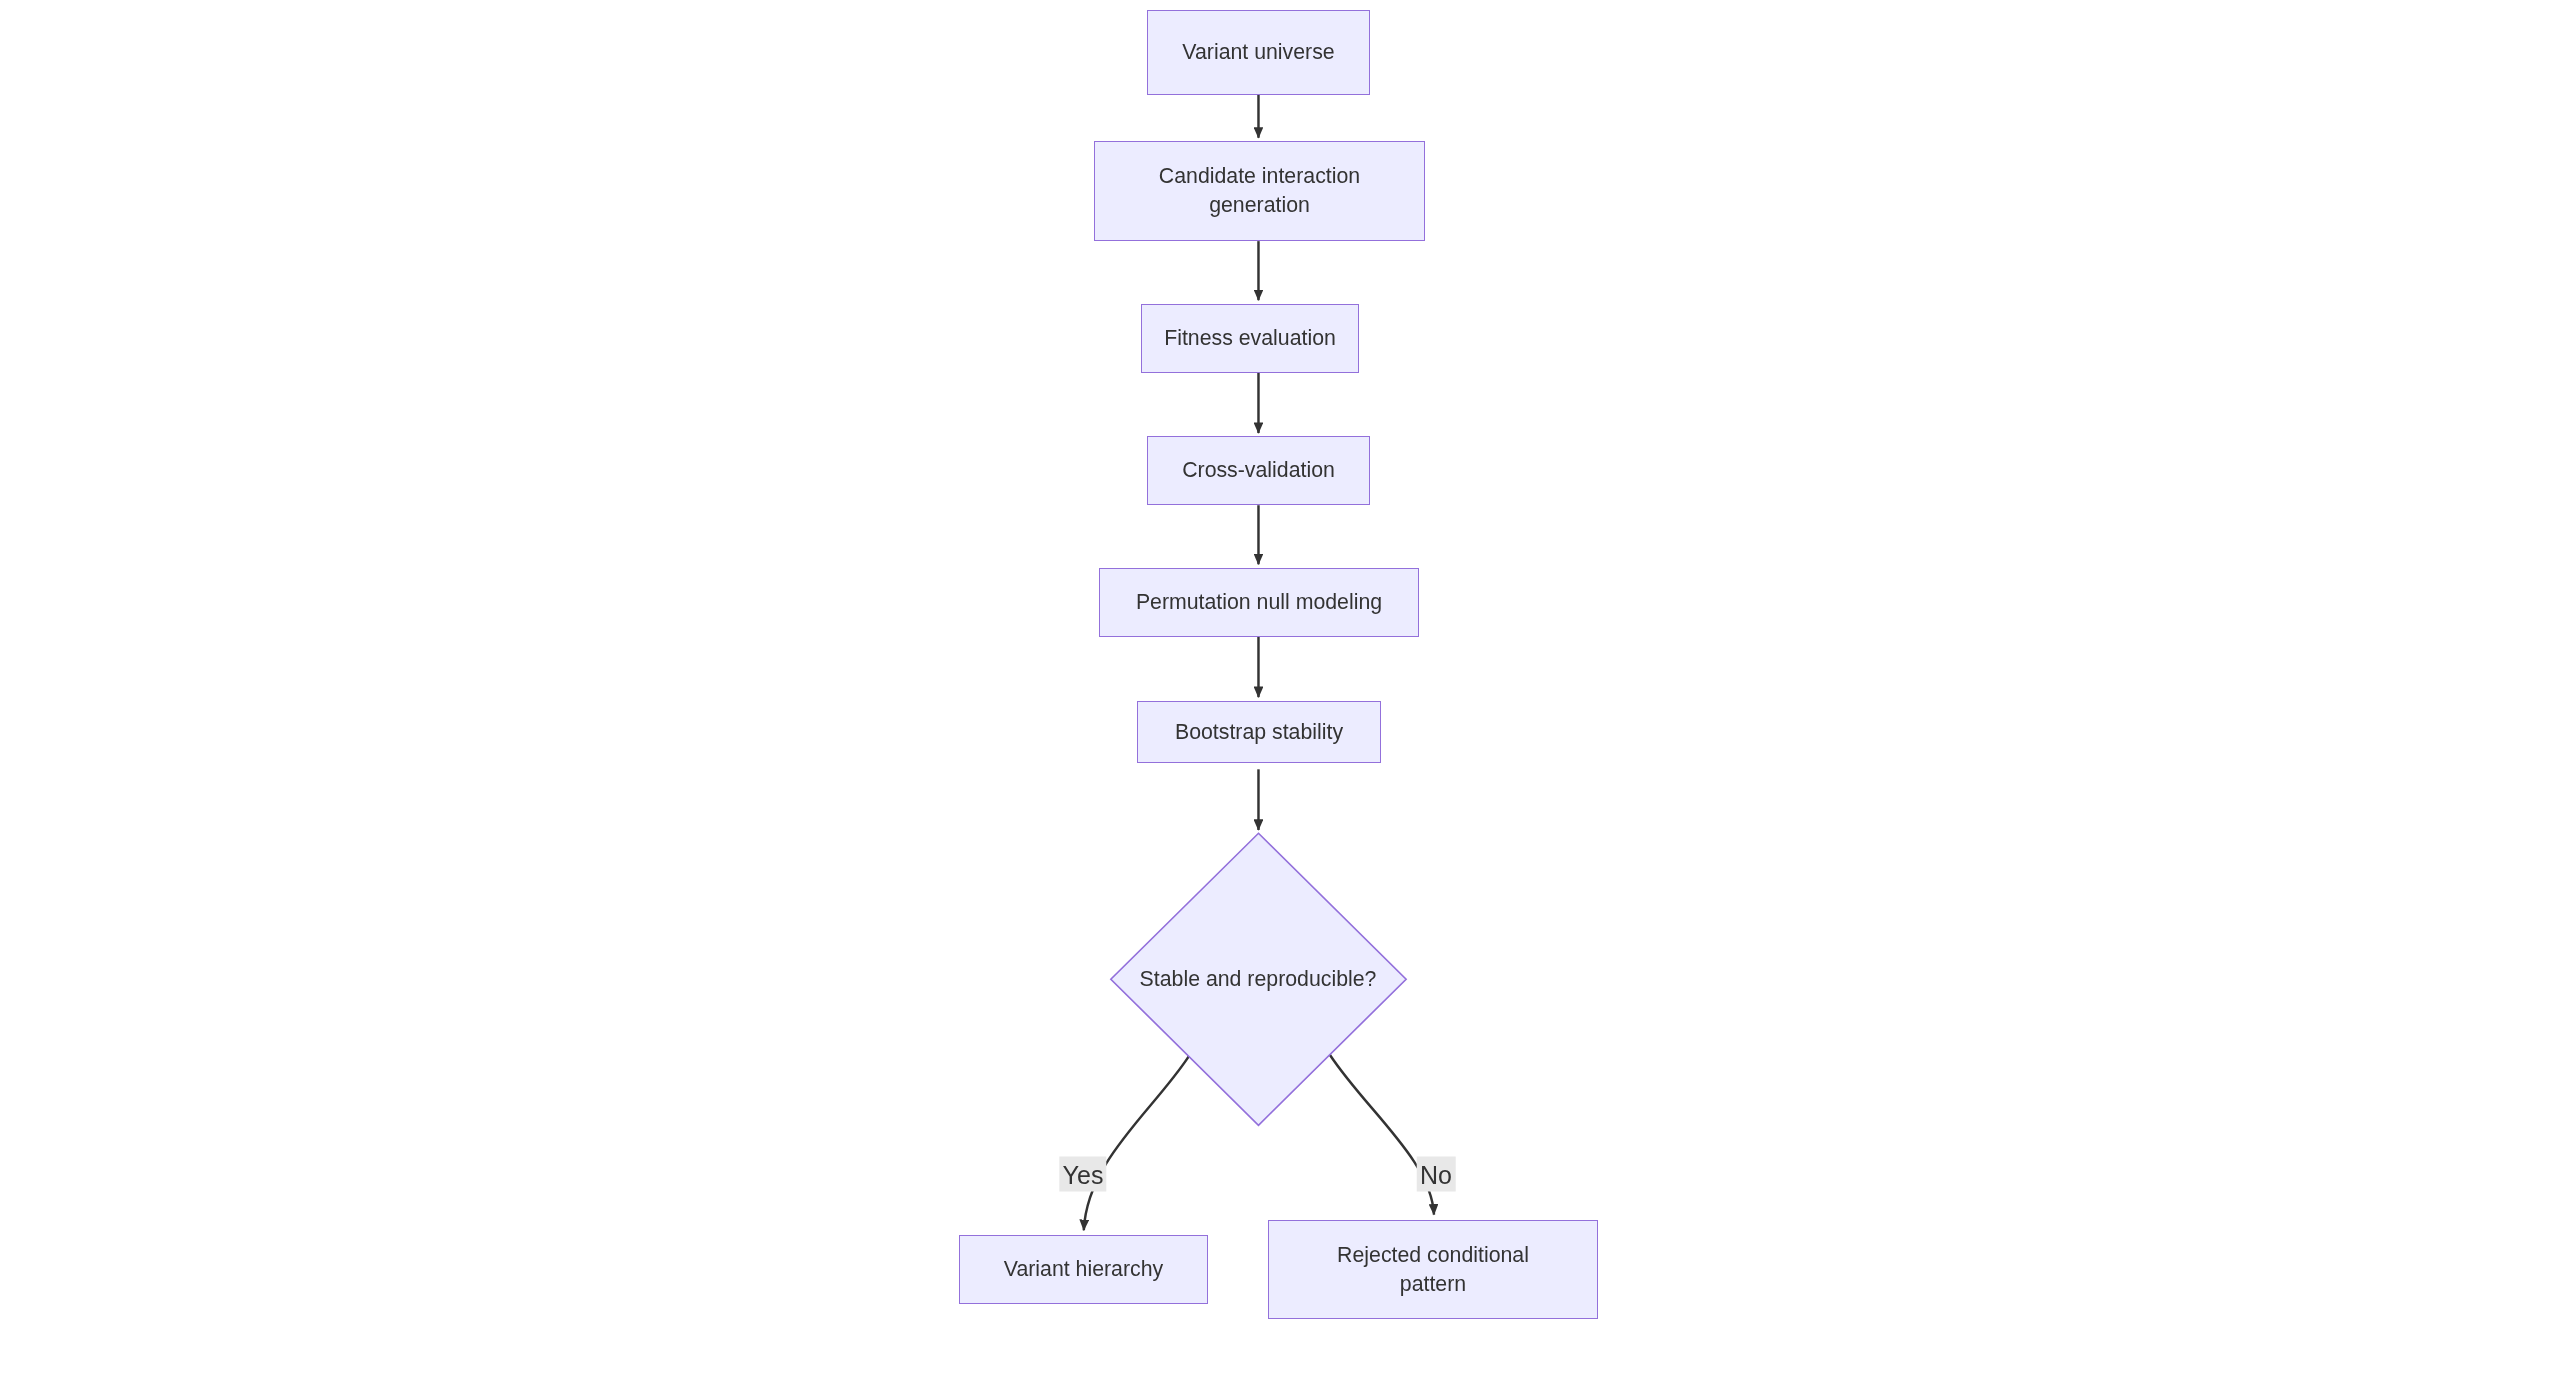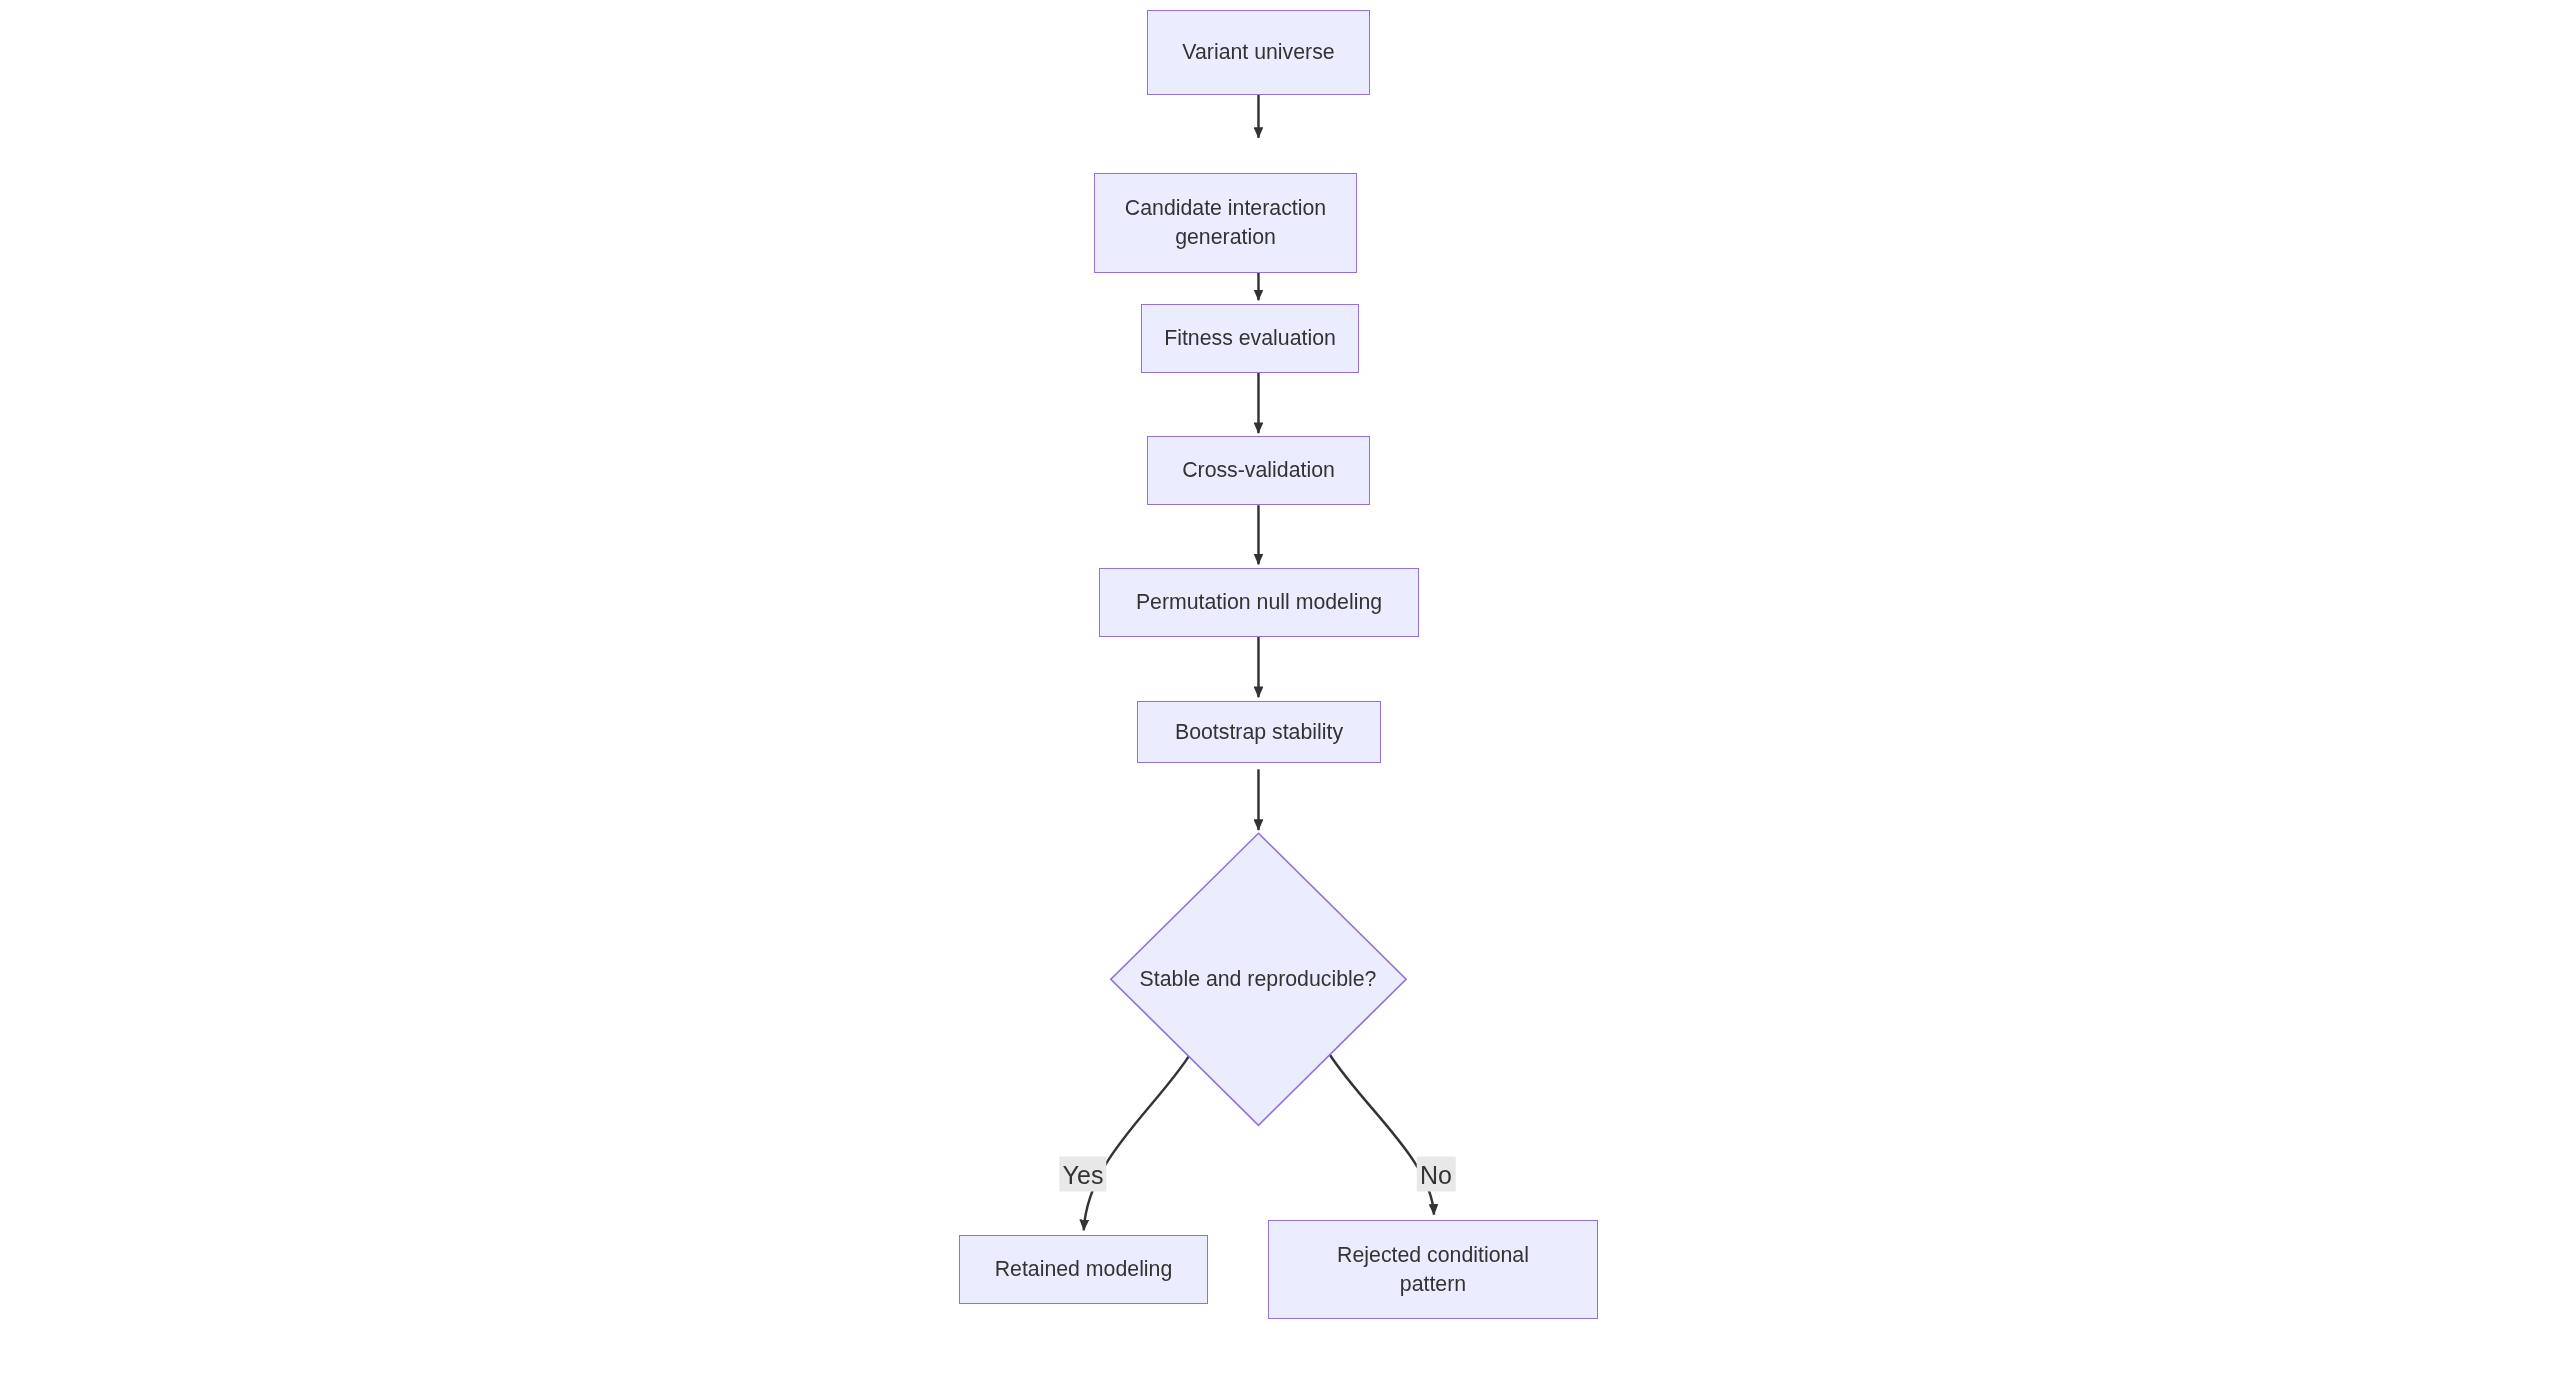--- a/index.html
+++ b/index.html
@@ -74,21 +74,21 @@
     <path class="edge-path" d="M1449 1288 C1405 1355, 1325 1415, 1321 1500" marker-end="url(#arrow)"></path>
     <path class="edge-path" d="M1621 1286 C1665 1353, 1745 1415, 1748 1481" marker-end="url(#arrow)"></path>
 
     <polygon class="diamond-shape" points="1534,1016 1714,1194 1534,1372 1354,1194"></polygon>
   </svg>
 
   <div class="node" style="left:1147px; top:9.8px; width:223px; height:85px;">
     <span class="node-label">Variant universe</span>
   </div>
 
-  <div class="node" style="left:1094px; top:141px; width:263px; height:100px;margin-top:32px;">
+  <div class="node" style="left:1094px; top:141px; width:331px; height:100px;">
     <span class="node-label" style="max-width:271px;">Candidate interaction generation</span>
   </div>
 
   <div class="node" style="left:1141px; top:304px; width:218px; height:69px;text-align:right;">
     <span class="node-label">Fitness evaluation</span>
   </div>
 
   <div class="node" style="left:1147px; top:436px; width:223px; height:69px;">
     <span class="node-label">Cross-validation</span>
   </div>
@@ -101,21 +101,21 @@
     <span class="node-label">Bootstrap stability</span>
   </div>
 
   <div class="diamond-label">Stable and reproducible?</div>
 
   <div class="edge-label yes">Yes</div>
 
   <div class="edge-label no">No</div>
 
   <div class="node" style="left:959px; top:1235px; width:249px; height:69px;">
-    <span class="node-label">Retained modeling</span>
+    <span class="node-label">Variant hierarchy</span>
   </div>
 
   <div class="node" style="left:1268px; top:1220px; width:330px; height:99px;">
     <span class="node-label" style="max-width:230px;">Rejected conditional pattern</span>
   </div>
 
 </div>
 
 
 </body></html>

